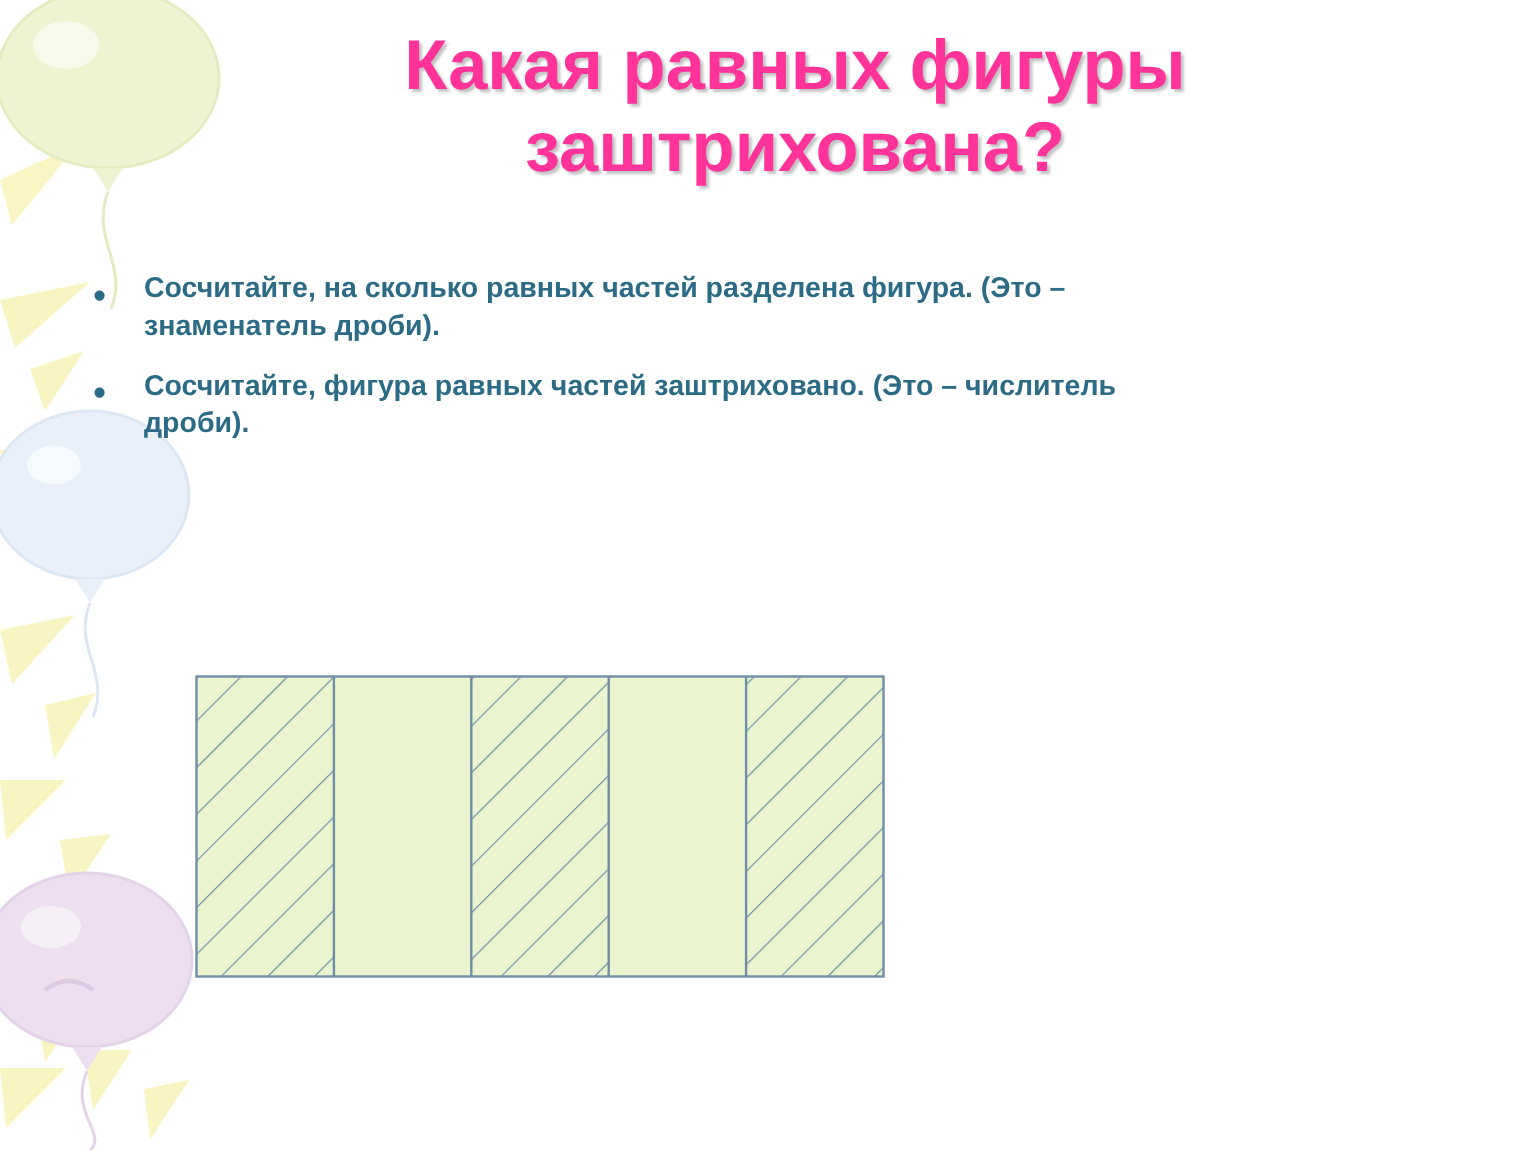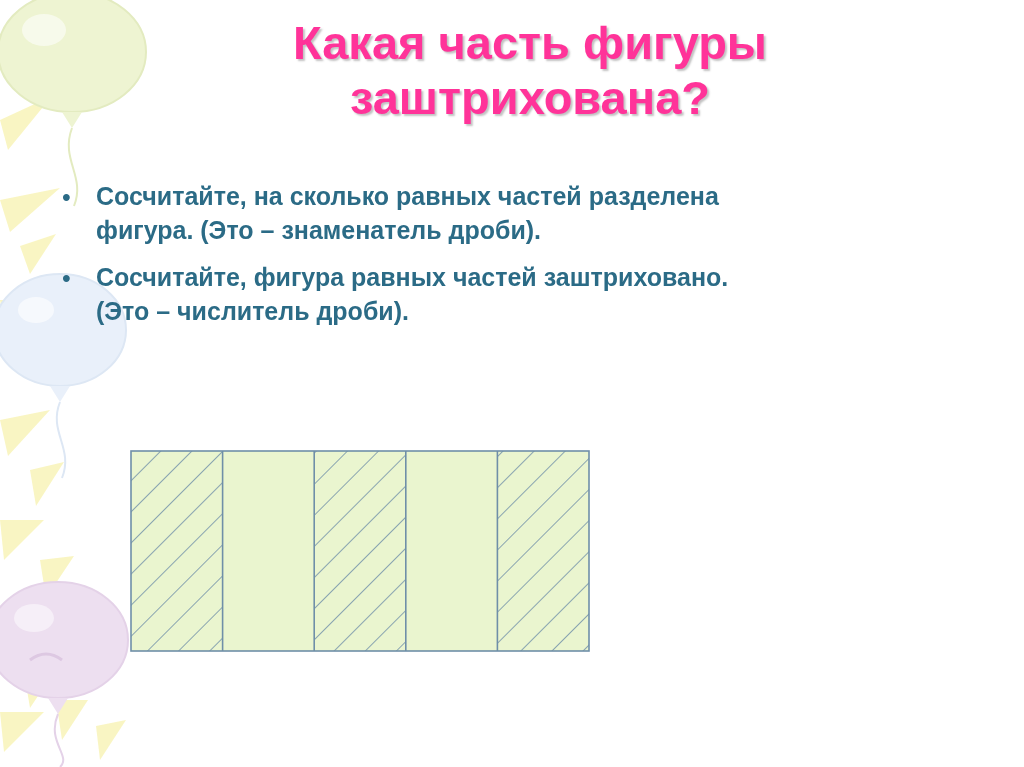--- a/index.html
+++ b/index.html
@@ -64,21 +64,21 @@
   .bullet-dot {
     flex: 0 0 auto;
     width: 34px;
     font-size: 25px;
     line-height: 34px;
     color: #2b6b86;
     text-align: left;
   }
   .bullet-text {
     flex: 1 1 auto;
-    font-size: 25px;
+    font-size: 19px;
     font-weight: bold;
     line-height: 1.34;
     color: #2b6b86;
     max-width: 670px;
   }
 
   
   .figure-wrap {
     position: absolute;
     left: 130px;
@@ -128,21 +128,21 @@
 
     <g>
       <ellipse cx="58" cy="640" rx="70" ry="58" fill="#eddff0" stroke="#e4d2e8" stroke-width="2"></ellipse>
       <path d="M48 698 L58 714 L68 698 Z" fill="#eddff0"></path>
       <path d="M58 714 C 46 742, 72 756, 60 767" fill="none" stroke="#e4d2e8" stroke-width="2"></path>
       <ellipse cx="34" cy="618" rx="20" ry="14" fill="#ffffff" opacity="0.5"></ellipse>
       <path d="M30 660 q 16 -12 32 0" fill="none" stroke="#ddc8e2" stroke-width="3"></path>
     </g>
   </svg>
 
-  <div class="title">Какая часть фигуры заштрихована?</div>
+  <div class="title">Какая равных фигуры заштрихована?</div>
 
   <div class="bullets">
 
     <div class="bullet-row">
       <div class="bullet-dot">•</div>
       <div class="bullet-text">Сосчитайте, на сколько равных частей разделена фигура. (Это – знаменатель дроби).</div>
     </div>
 
     <div class="bullet-row">
       <div class="bullet-dot">•</div>

